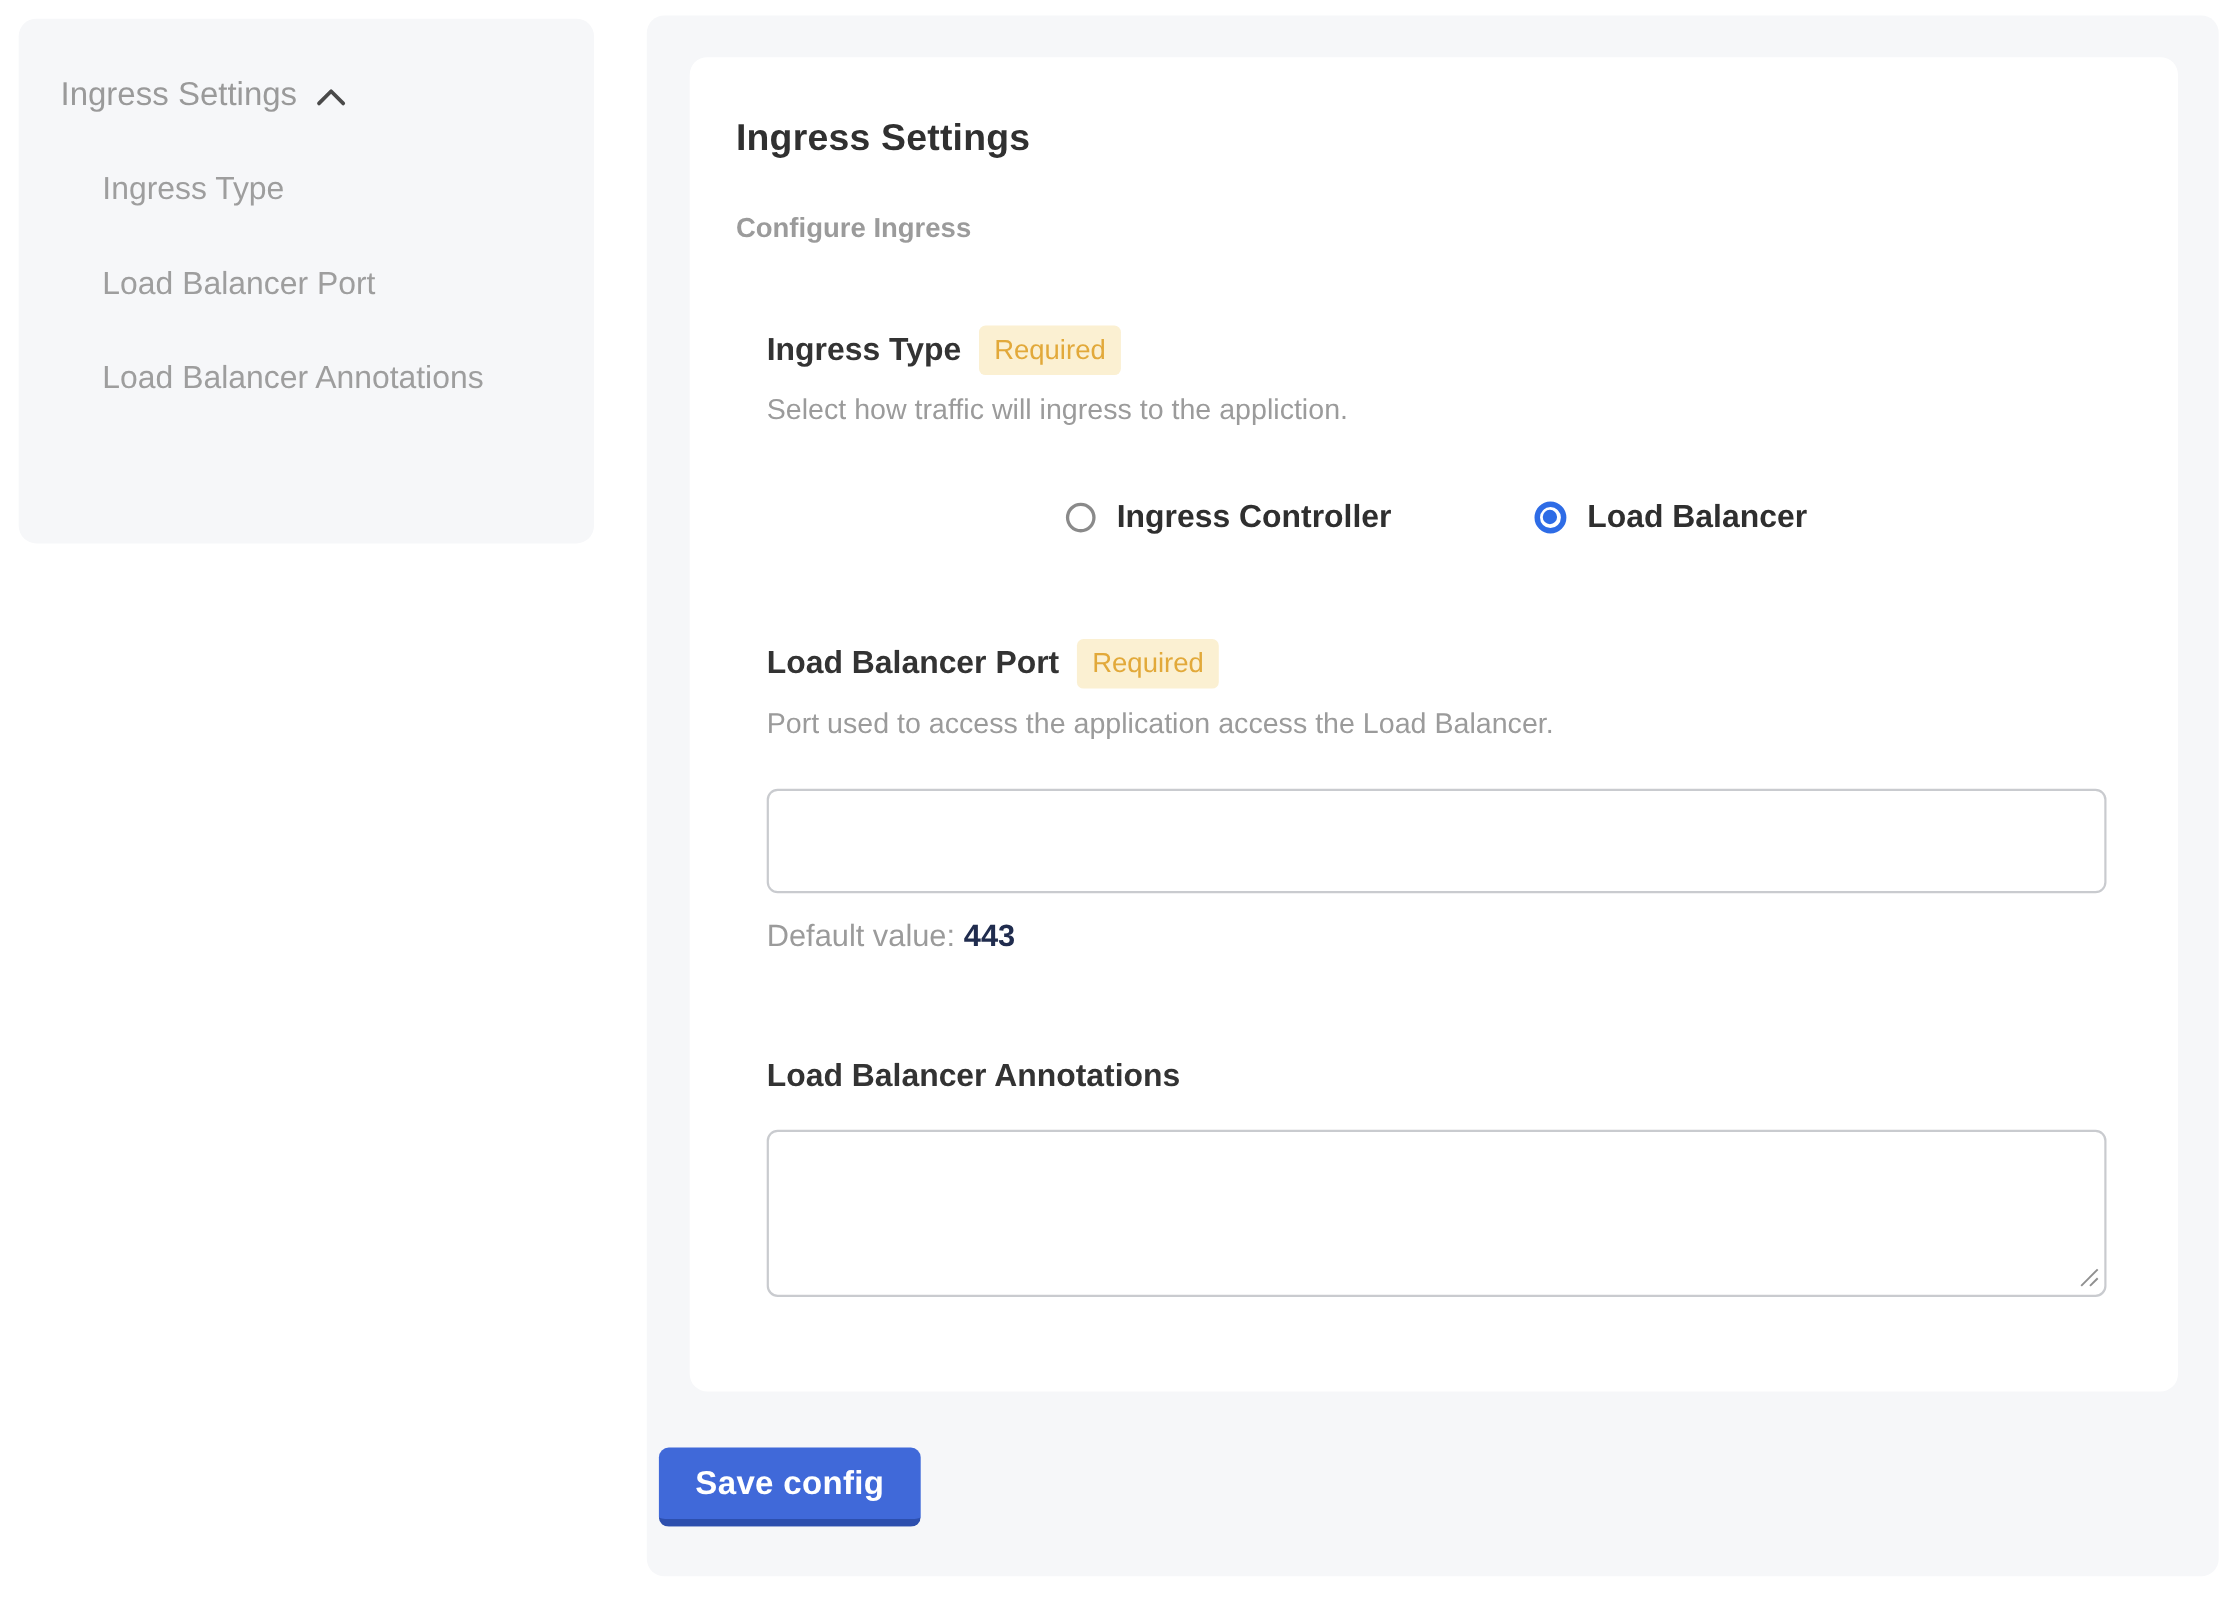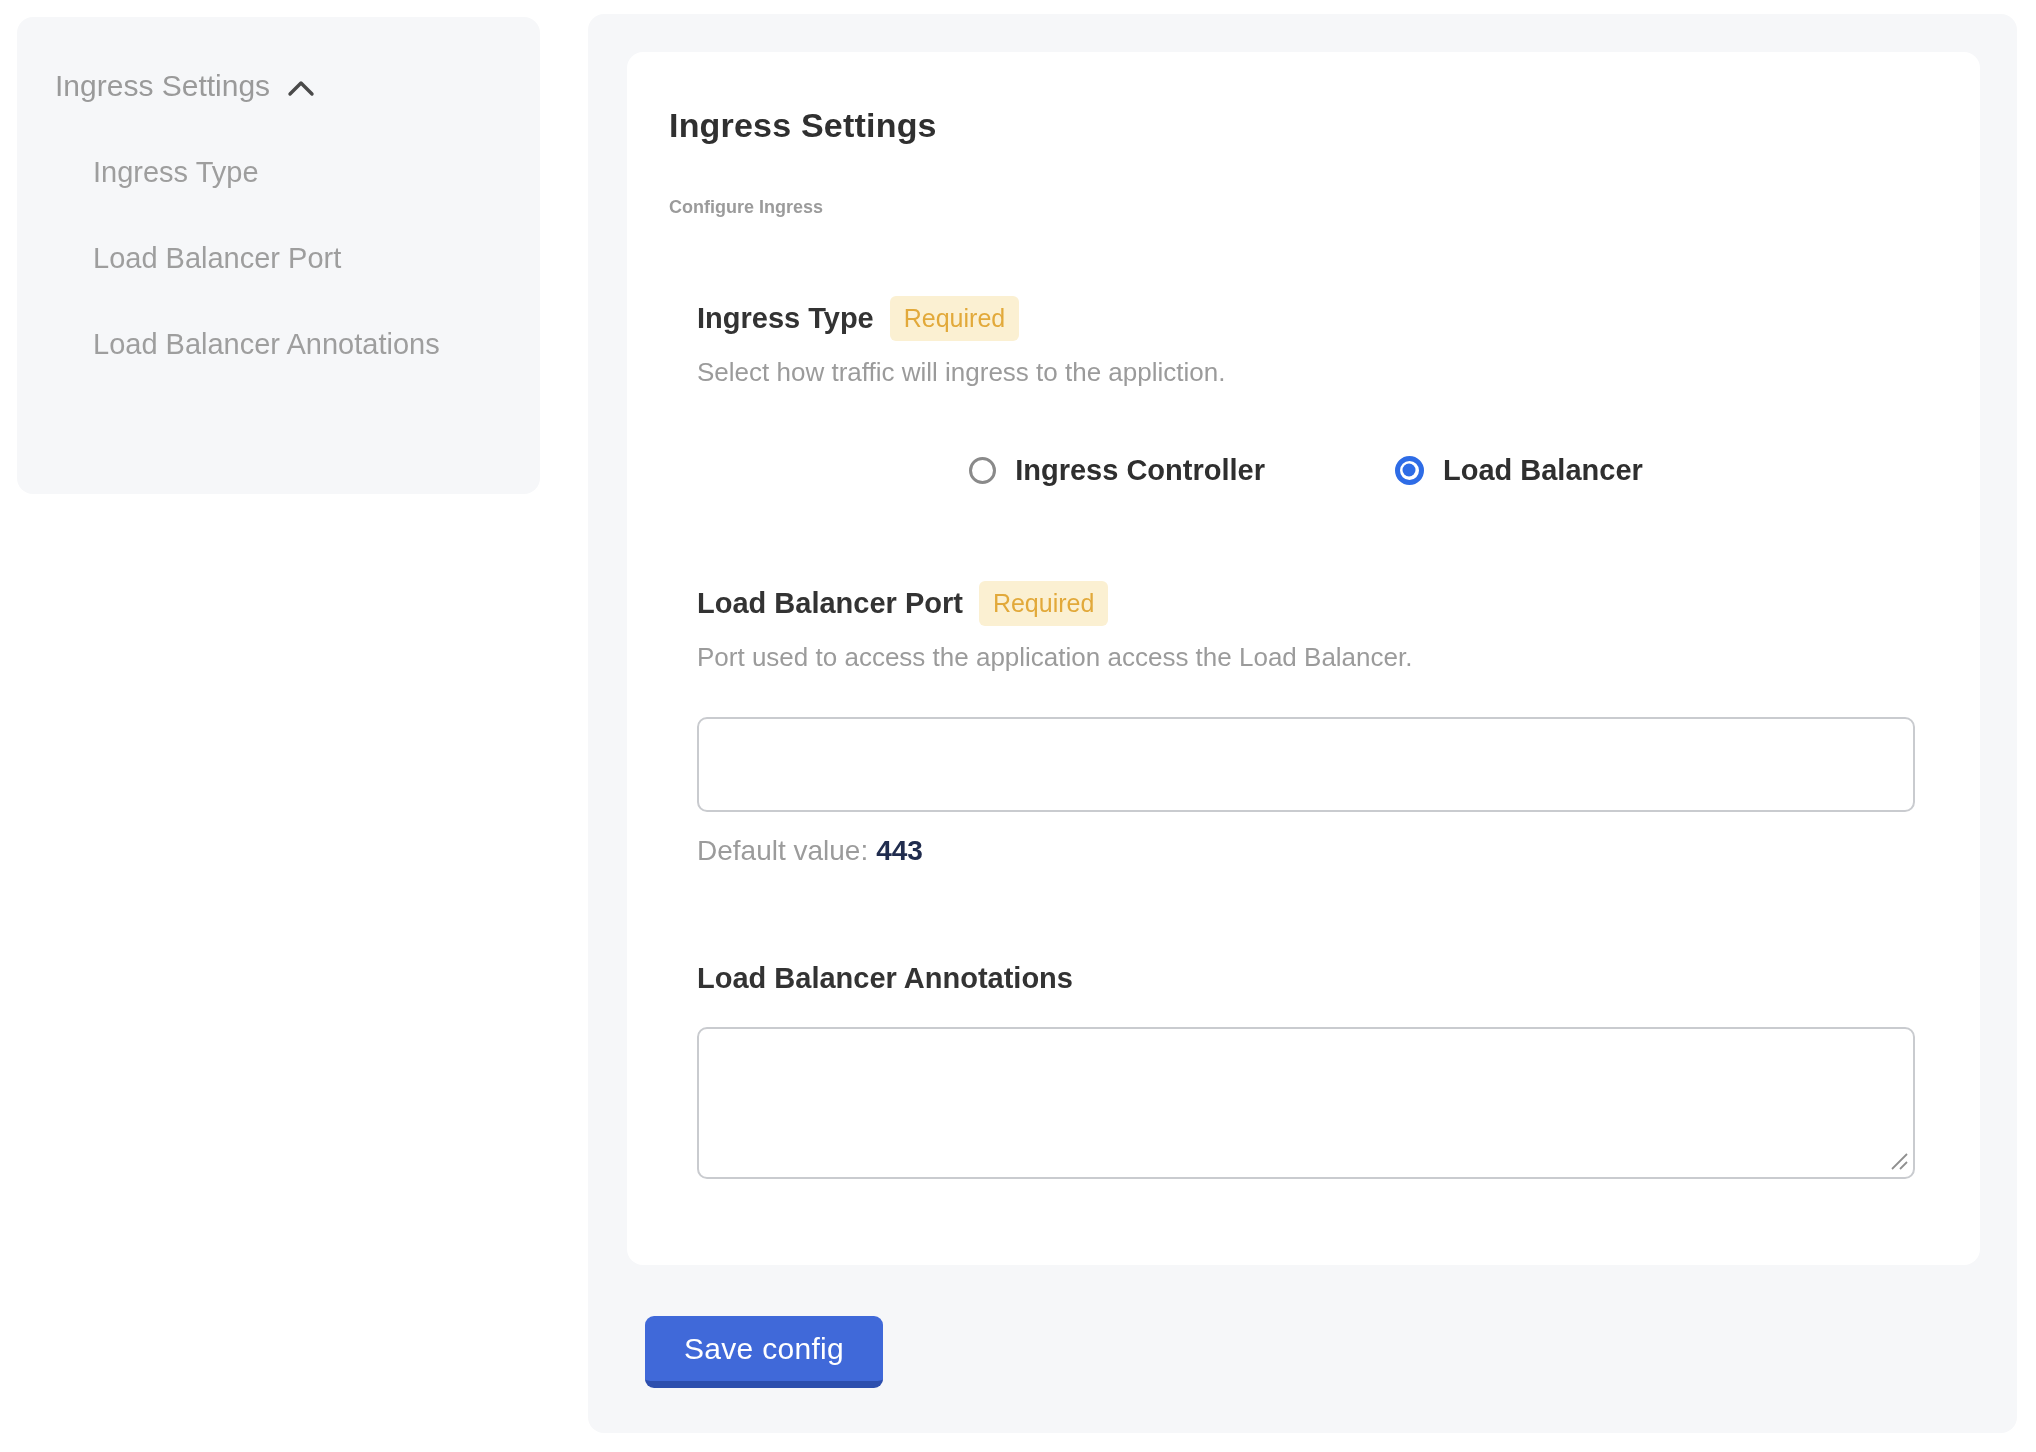--- a/index.html
+++ b/index.html
@@ -53,21 +53,21 @@
   .config-card{
     position:absolute;left:39px;top:38px;width:1353px;height:1213px;
     background:#ffffff;border-radius:16px;
     padding:52px 65px 0 42px;
   }
   .card-title{
     font-size:34px;line-height:42px;font-weight:700;color:#303030;
     letter-spacing:0.2px;
   }
   .card-subtitle{
-    margin-top:45px;font-size:18px;line-height:32px;color:var(--gray-text);
+    margin-top:45px;font-size:25px;line-height:32px;color:var(--gray-text);
     font-weight:600;
   }
   .section{margin-left:28px;}
   .section-head{
     display:flex;align-items:center;gap:16px;height:36px;
   }
   .section-label{
     font-size:29px;line-height:36px;font-weight:700;color:var(--dark-text);
   }
   .required-badge{
@@ -119,26 +119,26 @@
     font-size:28px;padding:14px 20px;
     font-family:"Liberation Sans","DejaVu Sans",sans-serif;
   }
   .resize-handle{
     position:absolute;right:5px;bottom:7px;cursor:nwse-resize;
     display:inline-flex;
   }
 
   
   .save-btn{
-    position:absolute;left:645px;top:1316px;
+    position:absolute;left:599px;top:1316px;
     width:238px;height:72px;
     background:var(--accent);
     border:none;border-bottom:7px solid var(--accent-edge);
     border-radius:9px;color:#ffffff;
-    font-size:30px;font-weight:400;
+    font-size:30px;font-weight:700;
     font-family:"Liberation Sans","DejaVu Sans",sans-serif;
     cursor:pointer;letter-spacing:0.3px;
   }
 </style>
 </head>
 <body>
 
 <nav class="sidebar">
   <div class="sidebar-header">
     <span>Ingress Settings</span>

